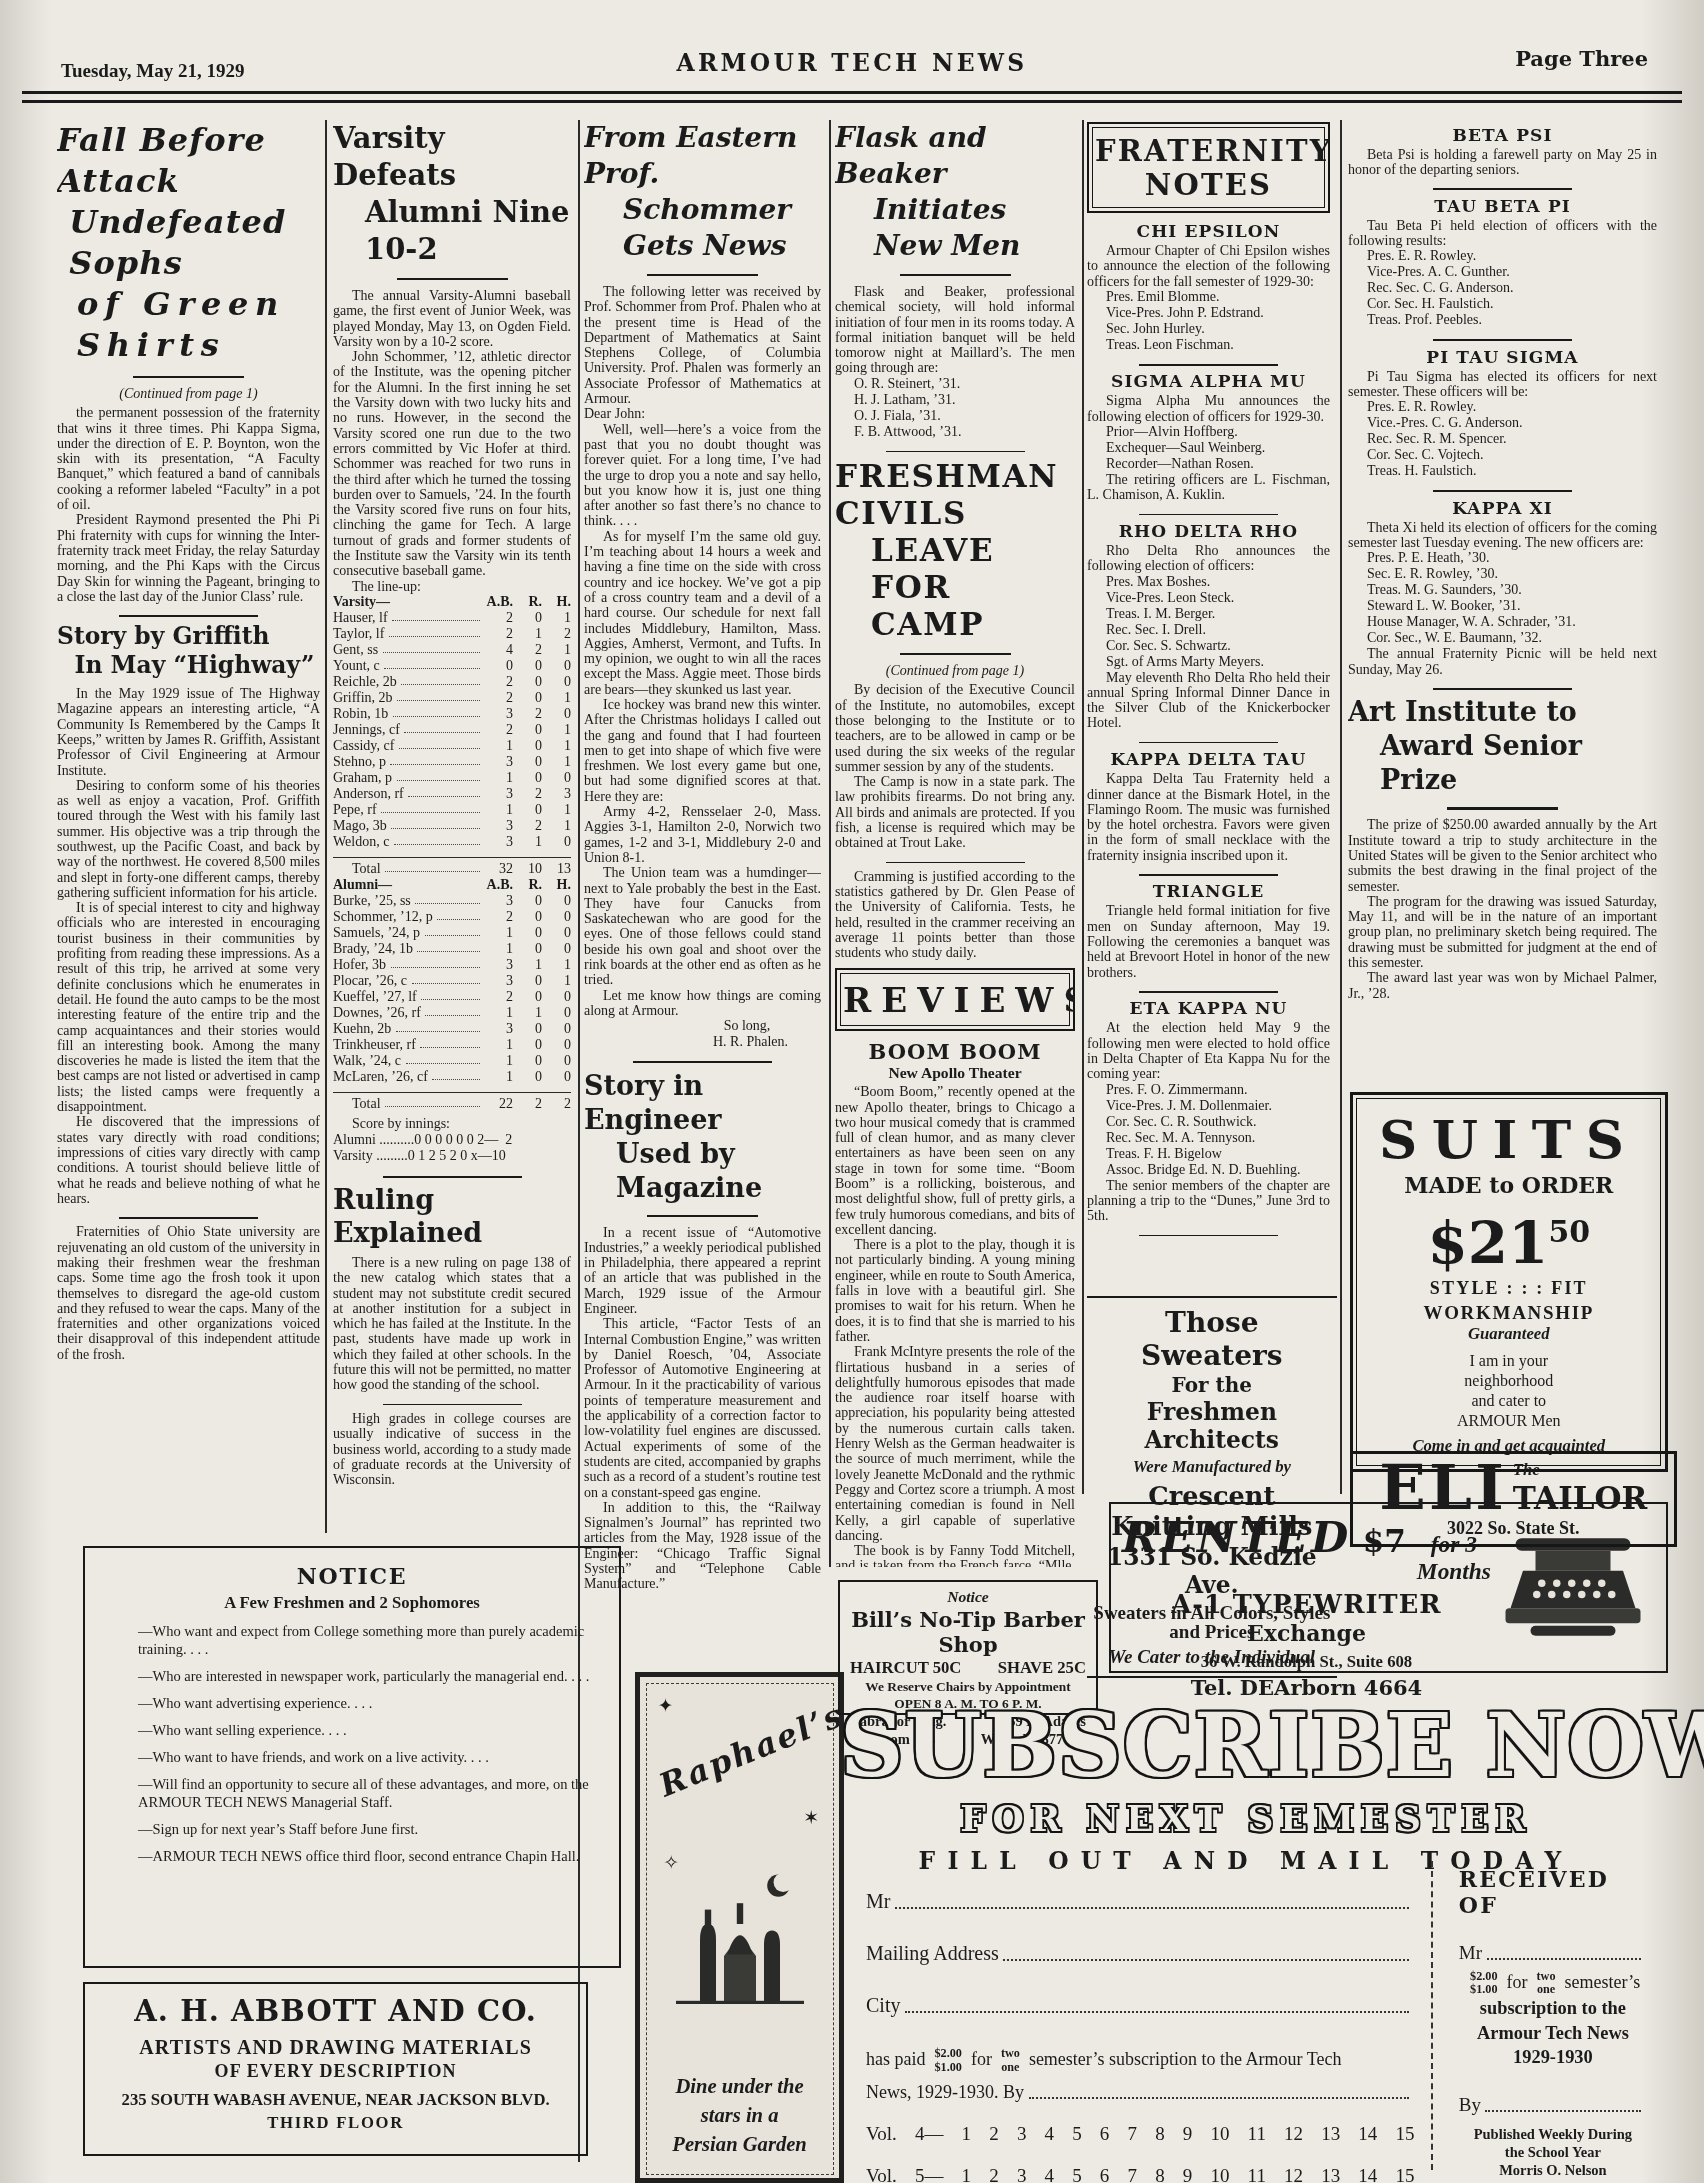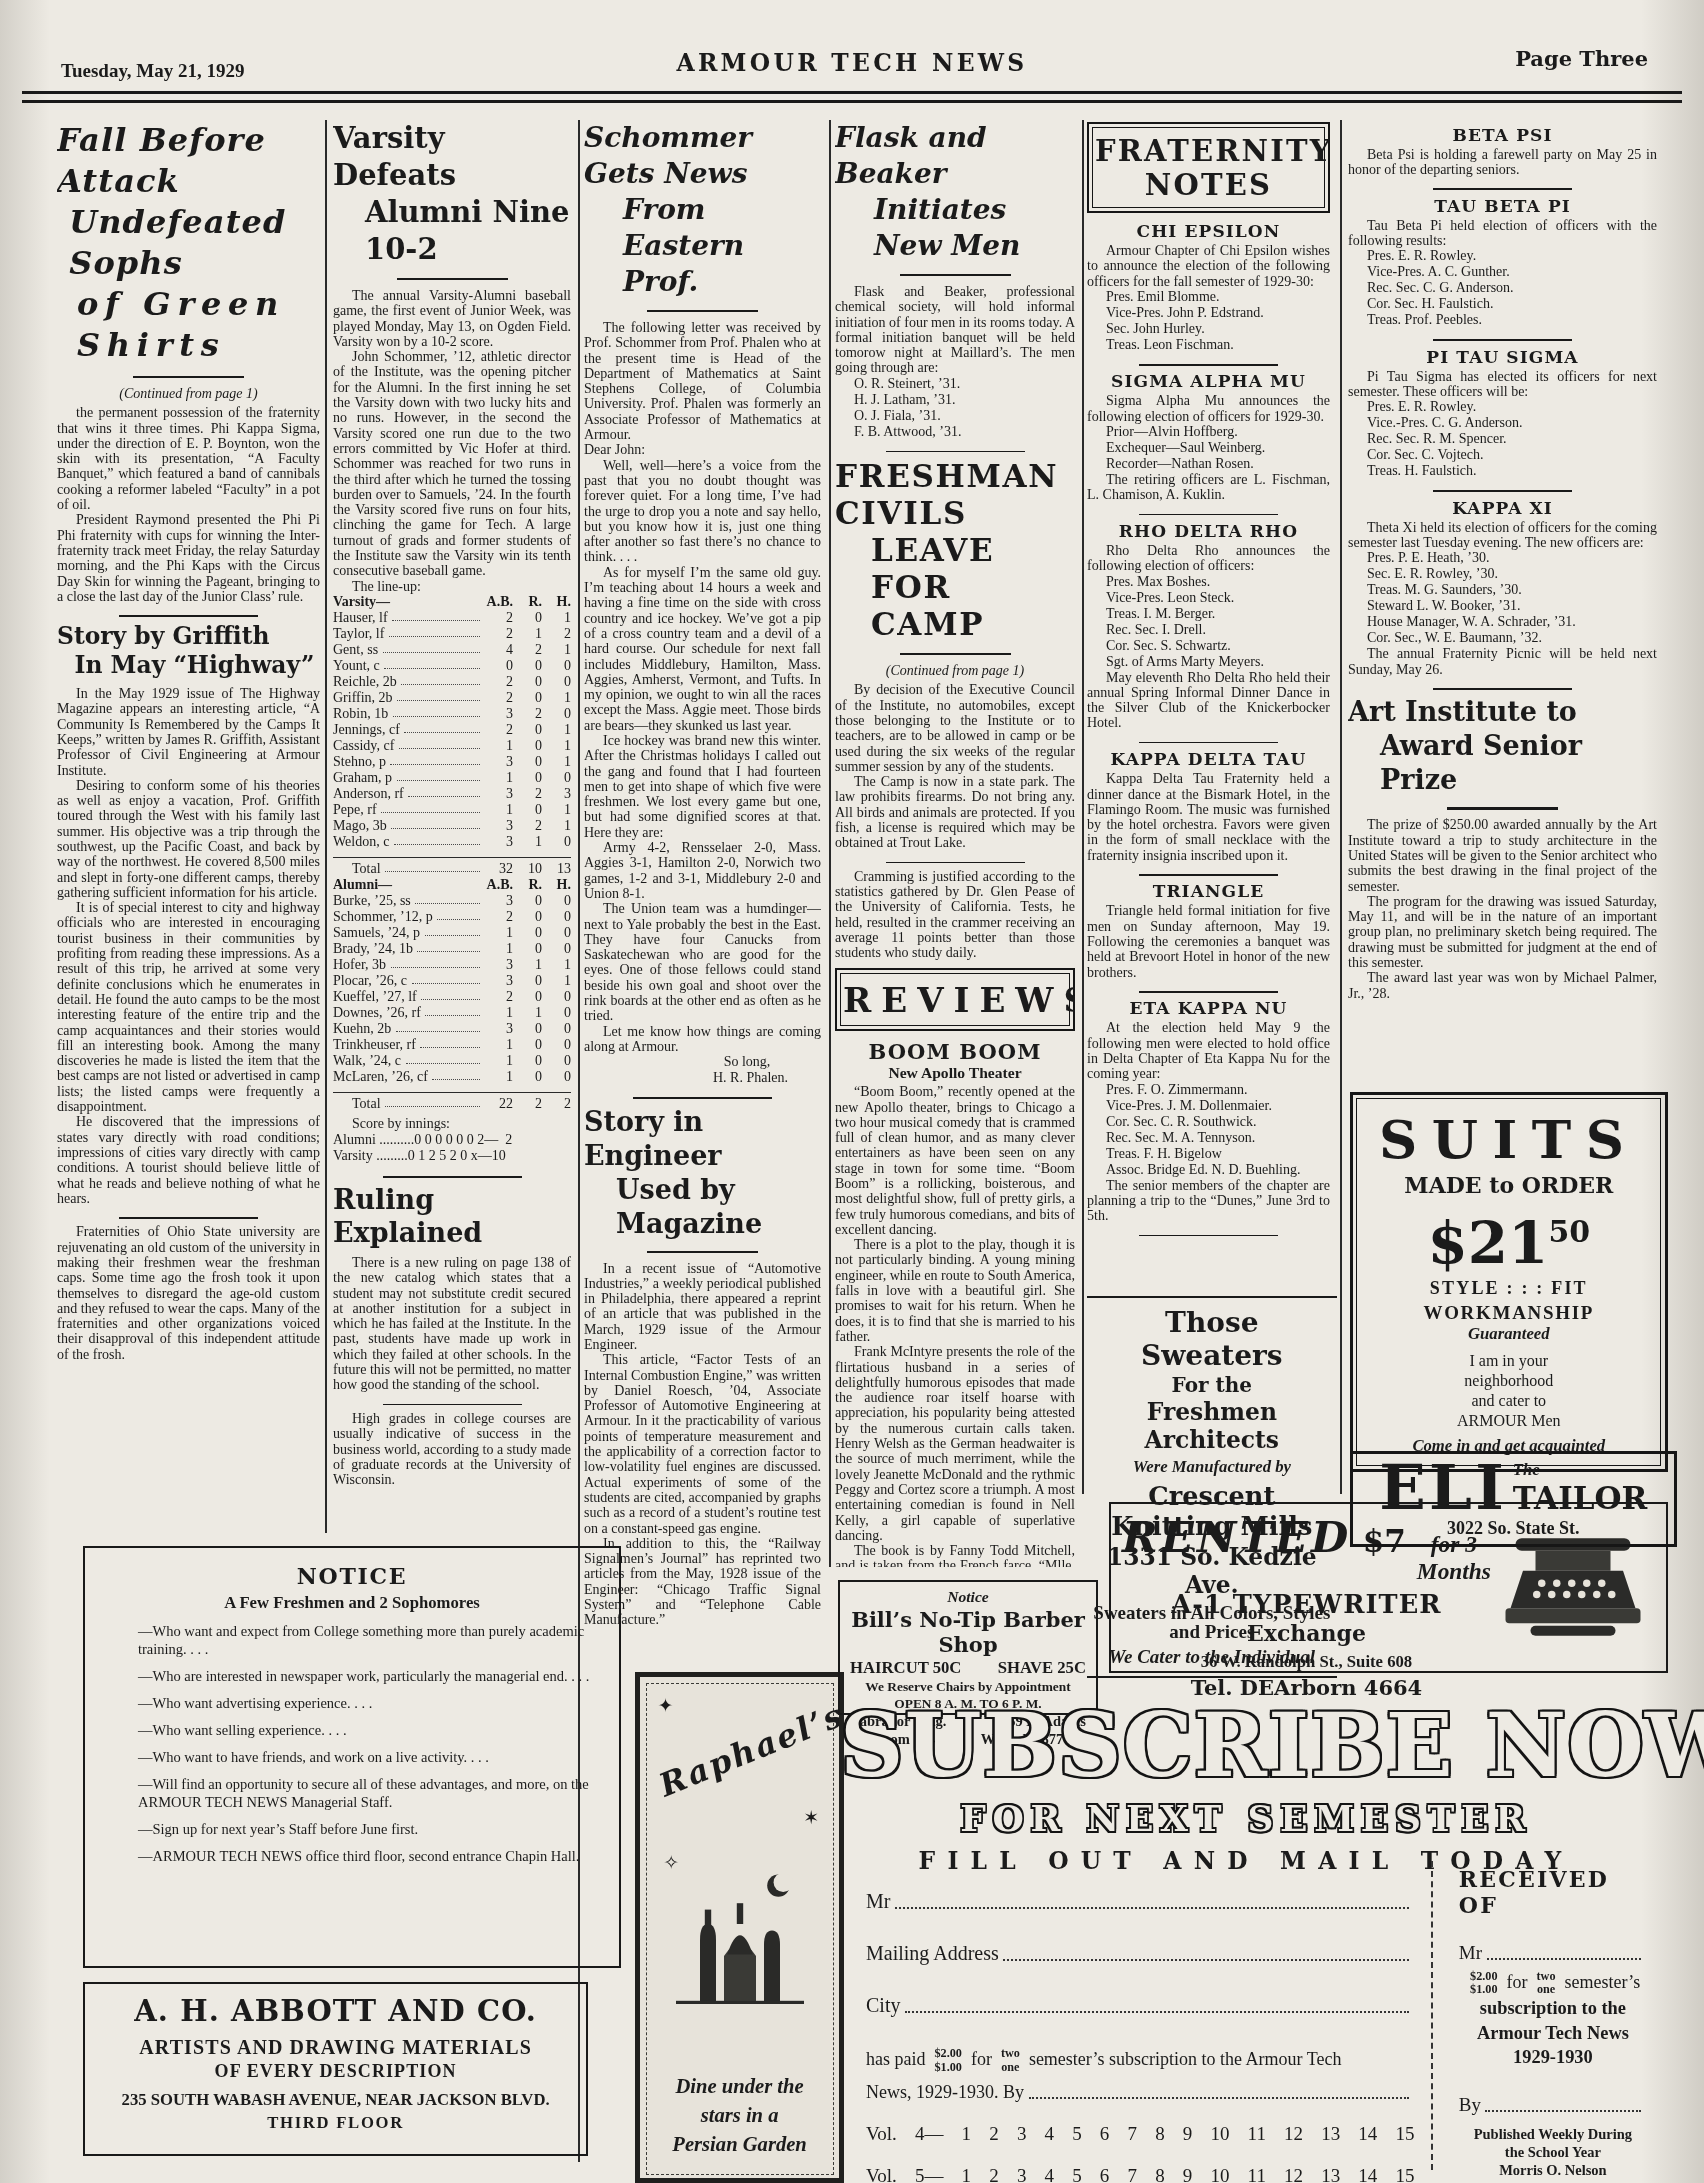--- a/index.html
+++ b/index.html
@@ -472,22 +472,22 @@
     <div class="hl-roman" style="font-size:27px;line-height:33px;">
         <div>Ruling Explained</div>
       </div>
     <p class="b ind" style="margin-top:5.6px;">There is a new ruling on page 138 of the new catalog which states that a student may not substitute credit secured at another institution for a subject in which he has failed at the Institute. In the past, students have made up work in which they failed at other schools. In the future this will not be permitted, no matter how good the standing of the school.</p>
     <div class="sect-rule"></div>
     <p class="b ind">High grades in college courses are usually indicative of success in the business world, according to a study made of graduate records at the University of Wisconsin.</p>
   </div>
 
   <div class="col" style="left:584px;width:237px;height:1541px;">
     <div class="hl-ital">
+        <div>From Eastern Prof.</div>
         <div>Schommer Gets News</div>
-        <div>From Eastern Prof.</div>
       </div>
     <div class="divider"></div>
     <p class="b ind">The following letter was received by Prof. Schommer from Prof. Phalen who at the present time is Head of the Department of Mathematics at Saint Stephens College, of Columbia University. Prof. Phalen was formerly an Associate Professor of Mathematics at Armour.</p>
     <p class="b">Dear John:</p>
     <div>
         <p class="b ind">Well, well—here’s a voice from the past that you no doubt thought was forever quiet. For a long time, I’ve had the urge to drop you a note and say hello, but you know how it is, just one thing after another so fast there’s no chance to think. . . .</p>
         <p class="b ind">As for myself I’m the same old guy. I’m teaching about 14 hours a week and having a fine time on the side with cross country and ice hockey. We’ve got a pip of a cross country team and a devil of a hard course. Our schedule for next fall includes Middlebury, Hamilton, Mass. Aggies, Amherst, Vermont, and Tufts. In my opinion, we ought to win all the races except the Mass. Aggie meet. Those birds are bears—they skunked us last year.</p>
         <p class="b ind">Ice hockey was brand new this winter. After the Christmas holidays I called out the gang and found that I had fourteen men to get into shape of which five were freshmen. We lost every game but one, but had some dignified scores at that. Here they are:</p>
         <p class="b ind">Army 4-2, Rensselaer 2-0, Mass. Aggies 3-1, Hamilton 2-0, Norwich two games, 1-2 and 3-1, Middlebury 2-0 and Union 8-1.</p>
         <p class="b ind">The Union team was a humdinger—next to Yale probably the best in the East. They have four Canucks from Saskatechewan who are good for the eyes. One of those fellows could stand beside his own goal and shoot over the rink boards at the other end as often as he tried.</p>

